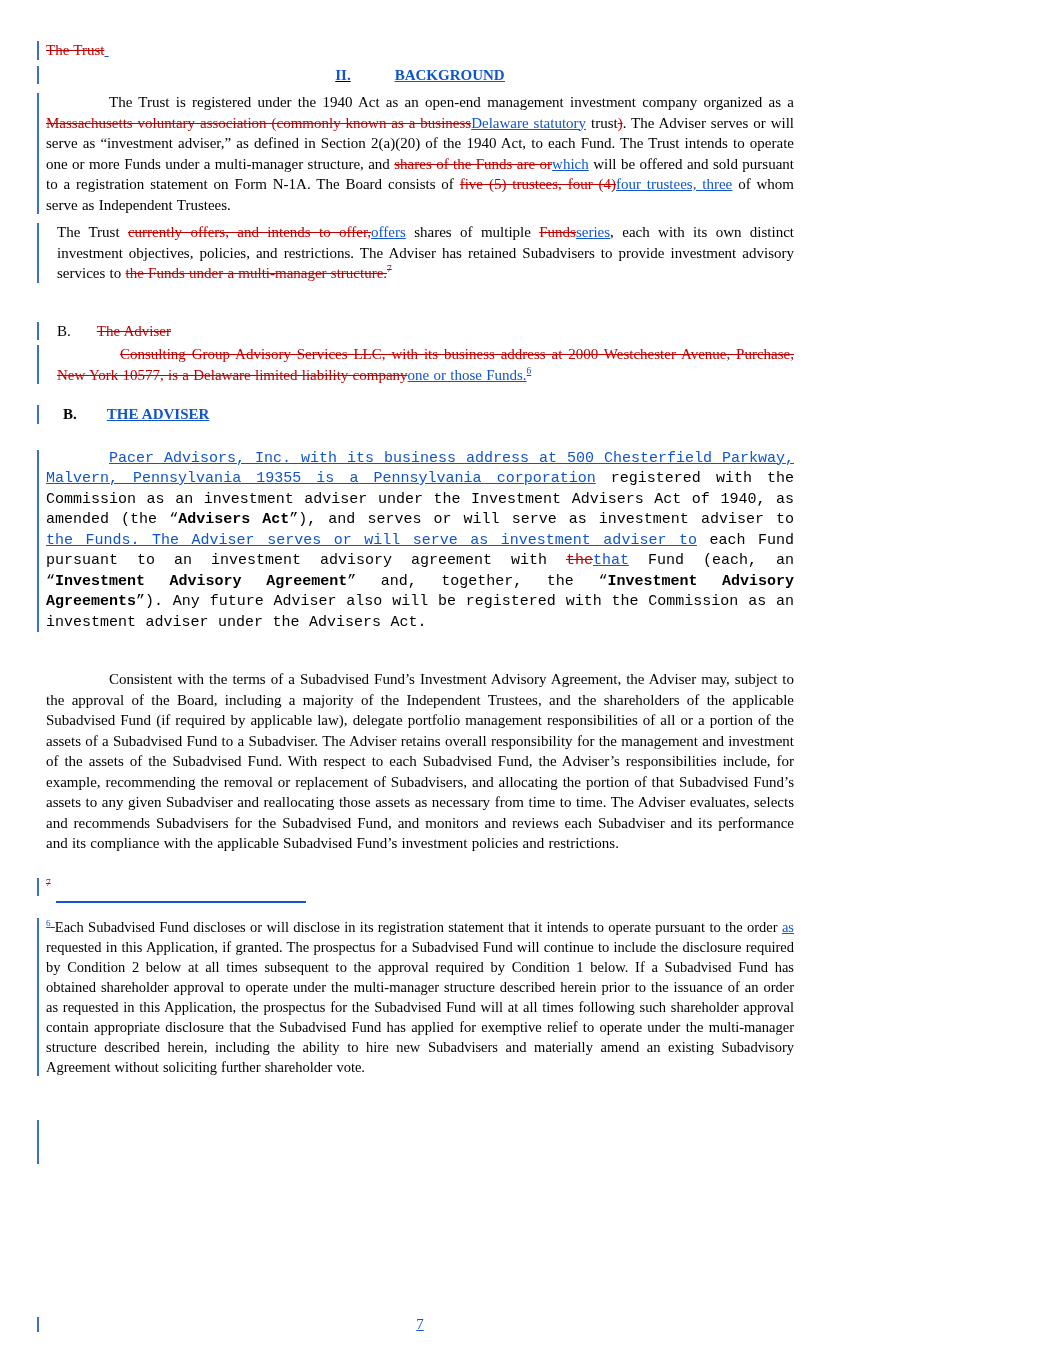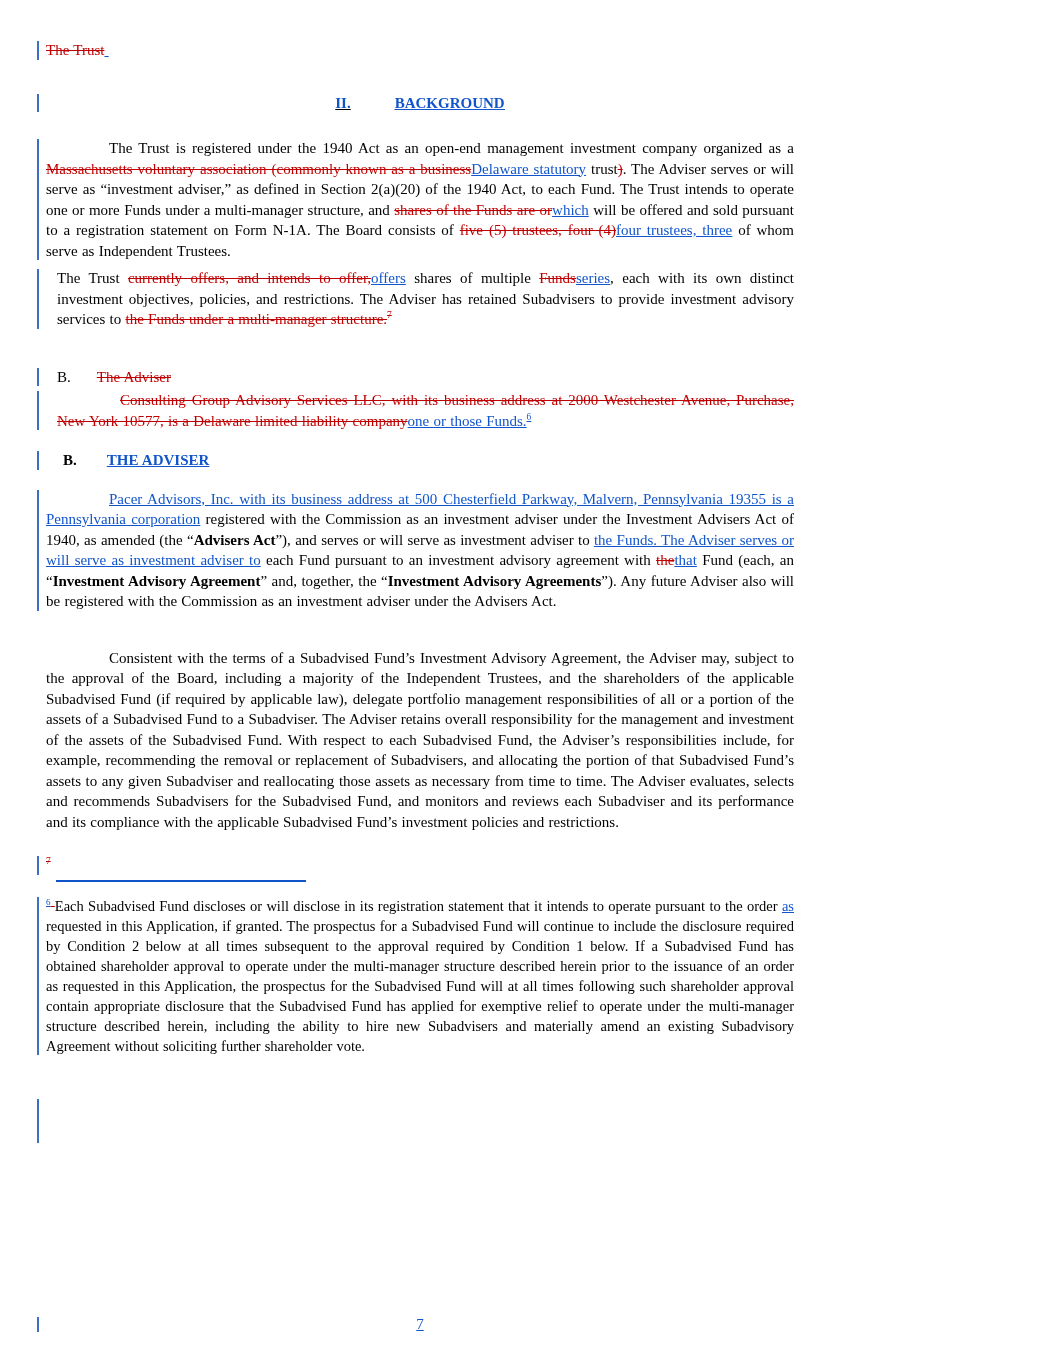--- a/index.html
+++ b/index.html
@@ -58,39 +58,39 @@
   }
 </style>
 </head>
 <body>
 
 <div class="page">
   <div class="content">
       <div class="block changed">
         <div class="para"><span class="r-del">The Trust</span><span class="r-ins">&nbsp;</span></div>
       </div>
-      <div class="block changed" style="margin-top: 32px; text-decoration: underline;">
+      <div class="block changed" style="margin-top: 4px; text-decoration: underline;">
         <div class="para center"><span class="r-b r-blue">II.</span><span class="r-b r-ins r-tabw">BACKGROUND</span></div>
       </div>
-      <div class="block changed" style="margin-top: 25px;">
+      <div class="block changed" style="margin-top: 7px;">
         <div class="para justify first-indent"><span>The Trust is registered under the 1940 Act as an open-end management investment company organized as a </span><span class="r-del">Massachusetts voluntary association (commonly known as a business</span><span class="r-ins">Delaware statutory</span><span> trust</span><span class="r-del">)</span><span>. The Adviser serves or will serve as “investment adviser,” as defined in Section 2(a)(20) of the 1940 Act, to each Fund. The Trust intends to operate one or more Funds under a multi-manager structure, and </span><span class="r-del">shares of the Funds are or</span><span class="r-ins">which</span><span> will be offered and sold pursuant to a registration statement on Form N-1A. The Board consists of </span><span class="r-del">five (5) trustees, four (4)</span><span class="r-ins">four trustees, three</span><span> of whom serve as Independent Trustees.</span></div>
       </div>
       <div class="block changed" style="margin-top: 7px;">
         <div class="para justify indent-left"><span>The Trust </span><span class="r-del">currently offers, and intends to offer,</span><span class="r-ins">offers</span><span> shares of multiple </span><span class="r-del">Funds</span><span class="r-ins">series</span><span>, each with its own distinct investment objectives, policies, and restrictions. The Adviser has retained Subadvisers to provide investment advisory services to </span><span class="r-del">the Funds under a multi-manager structure.</span><span class="r-del r-sup">7</span></div>
       </div>
       <div class="block changed" style="margin-top: 37px;">
         <div class="para indent-left"><span>B.</span><span class="r-del r-tab2">The Adviser</span></div>
       </div>
       <div class="block changed" style="margin-top: 3px;">
         <div class="para justify indent-left first-indent"><span class="r-del">Consulting Group Advisory Services LLC, with its business address at 2000 Westchester Avenue, Purchase, New York 10577, is a Delaware limited liability company</span><span class="r-ins">one or those Funds.</span><span class="r-ins r-sup">6</span></div>
       </div>
       <div class="block changed" style="margin-top: 19px;">
         <div class="para indent-head"><span class="r-b">B.</span><span class="r-b r-ins r-tab">THE ADVISER</span></div>
       </div>
-      <div class="block changed" style="margin-top: 18px;">
+      <div class="block changed" style="margin-top: 24px; font-family: Liberation Mono, monospace;">
         <div class="para justify first-indent"><span class="r-ins">Pacer Advisors, Inc. with its business address at 500 Chesterfield Parkway, Malvern, Pennsylvania 19355 is a Pennsylvania corporation</span><span> registered with the Commission as an investment adviser under the Investment Advisers Act of 1940, as amended (the “</span><span class="r-b">Advisers Act</span><span>”), and serves or will serve as investment adviser to </span><span class="r-ins">the Funds. The Adviser serves or will serve as investment adviser to</span><span> each Fund pursuant to an investment advisory agreement with </span><span class="r-del">the</span><span class="r-ins">that</span><span> Fund (each, an “</span><span class="r-b">Investment Advisory Agreement</span><span>” and, together, the “</span><span class="r-b">Investment Advisory Agreements</span><span>”). Any future Adviser also will be registered with the Commission as an investment adviser under the Advisers Act.</span></div>
       </div>
       <div class="block" style="margin-top: 36px;">
         <div class="para justify first-indent"><span>Consistent with the terms of a Subadvised Fund’s Investment Advisory Agreement, the Adviser may, subject to the approval of the Board, including a majority of the Independent Trustees, and the shareholders of the applicable Subadvised Fund (if required by applicable law), delegate portfolio management responsibilities of all or a portion of the assets of a Subadvised Fund to a Subadviser. The Adviser retains overall responsibility for the management and investment of the assets of the Subadvised Fund. With respect to each Subadvised Fund, the Adviser’s responsibilities include, for example, recommending the removal or replacement of Subadvisers, and allocating the portion of that Subadvised Fund’s assets to any given Subadviser and reallocating those assets as necessary from time to time. The Adviser evaluates, selects and recommends Subadvisers for the Subadvised Fund, and monitors and reviews each Subadviser and its performance and its compliance with the applicable Subadvised Fund’s investment policies and restrictions.</span></div>
       </div>
       <div class="block changed" style="margin-top: 23px;">
         <div class="para"><span class="r-del r-sup">7</span></div>
       </div>
       <div class="block" style="margin-top: 4px;">
         <div class="fn-rule"></div>

